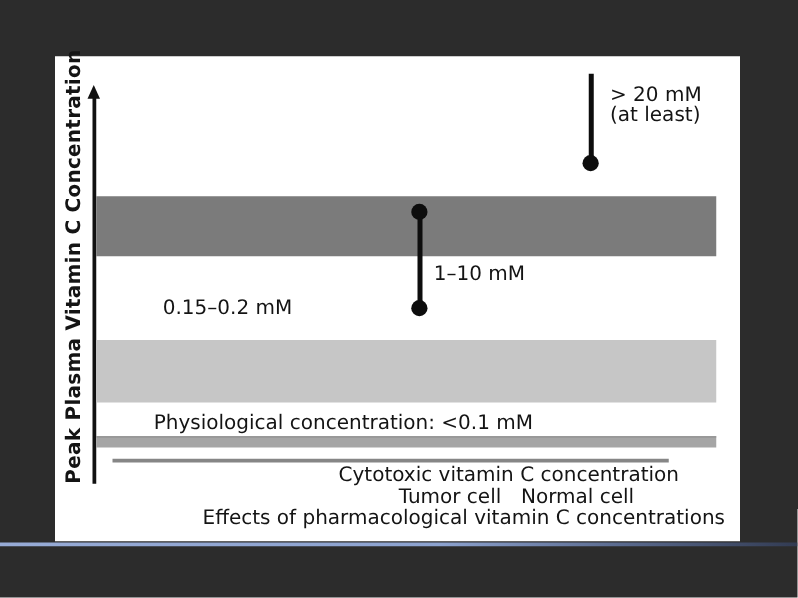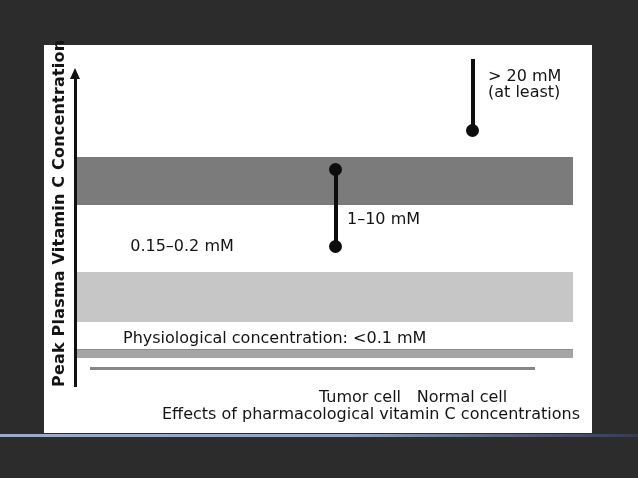--- a/index.html
+++ b/index.html
@@ -94,20 +94,21 @@
     <div class="db-dot-bottom"></div>
     <div class="lbl lbl-mid">1–10 mM</div>
 
     <div class="lbl lbl-oral">
       <div>0.15–0.2 mM</div>
     </div>
 
     <div class="lbl lbl-physio">Physiological concentration: &lt;0.1 mM</div>
 
     <div class="baseline"></div>
+    <div class="lbl x-header">Cytotoxic vitamin C concentration</div>
     <div class="lbl x-col1">Tumor cell</div>
     <div class="lbl x-col2">Normal cell</div>
     <div class="lbl x-caption">Effects of pharmacological vitamin C concentrations</div>
 
   </div>
 
   <div class="divider"></div>
 
 </div>
 

